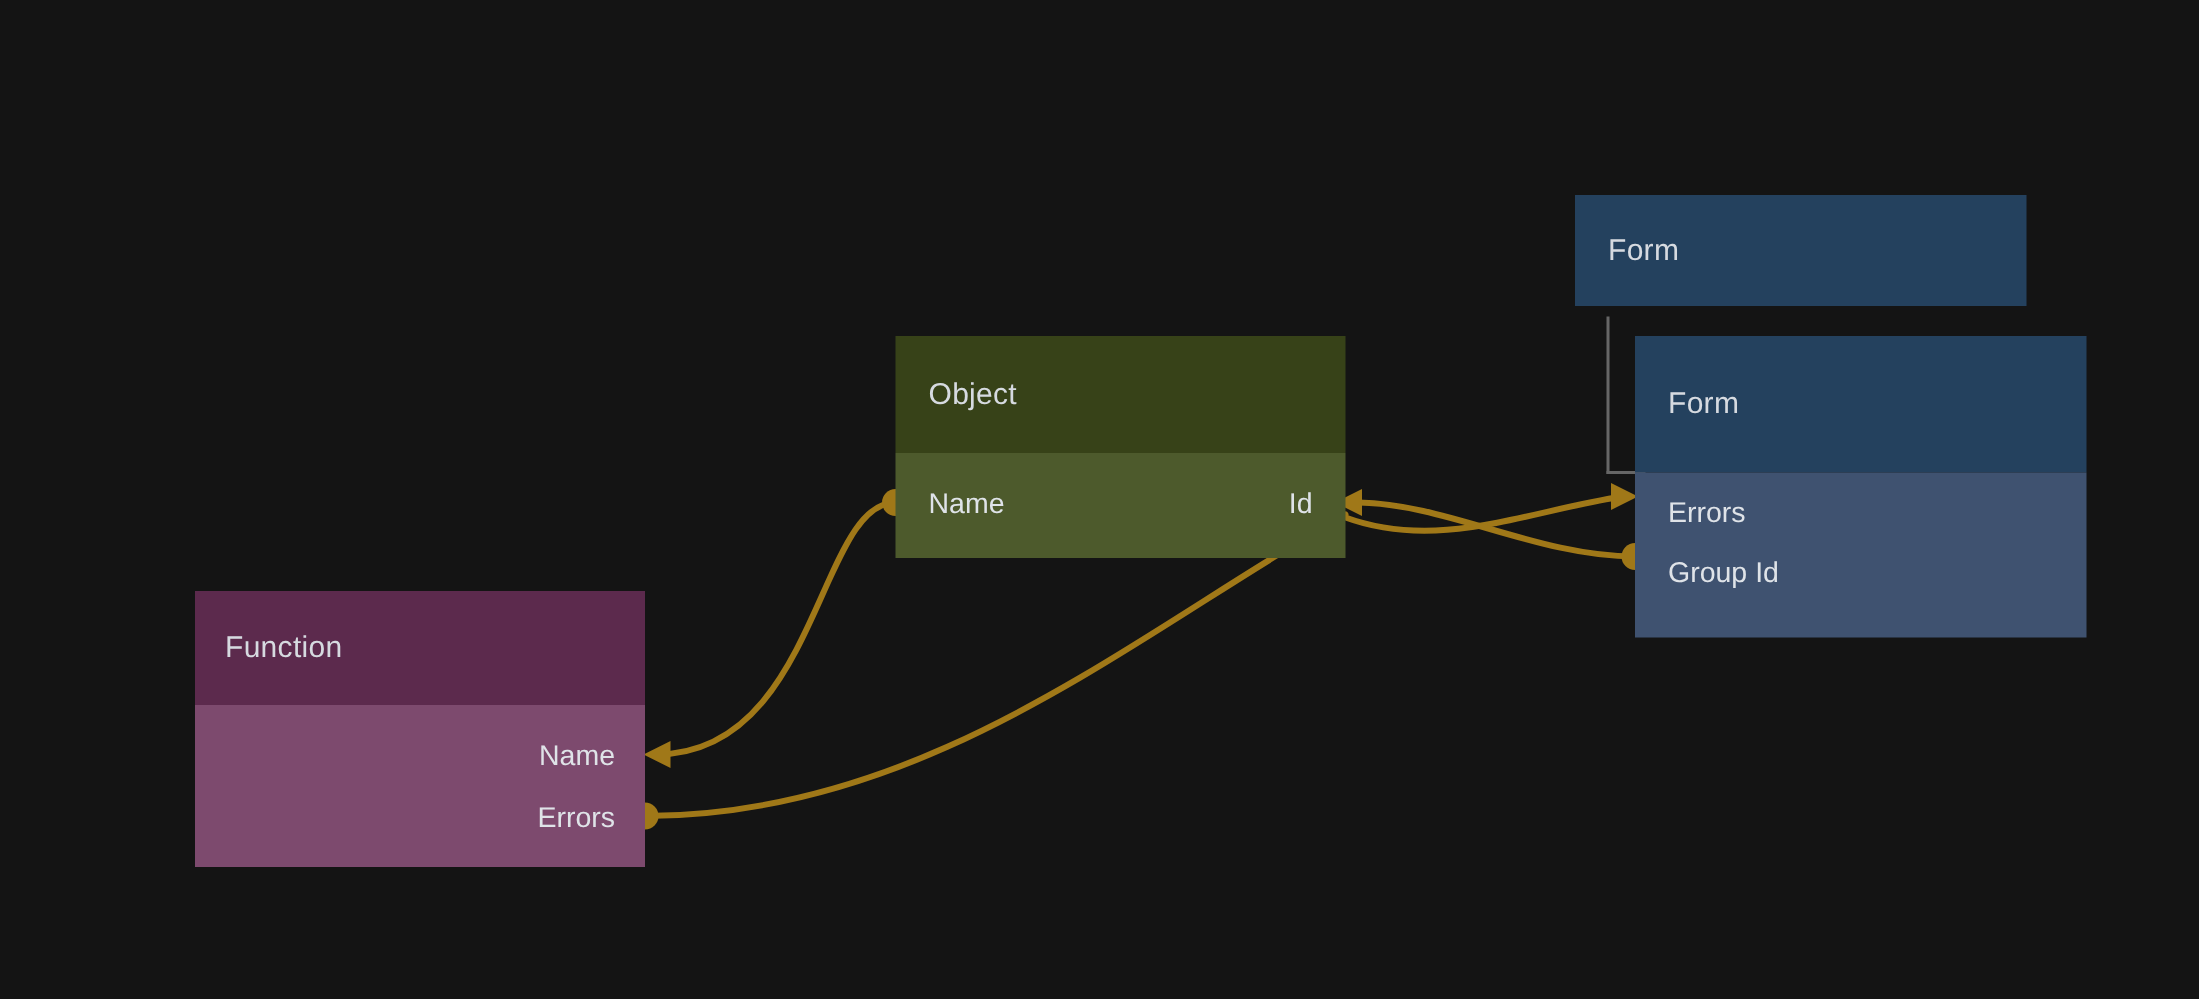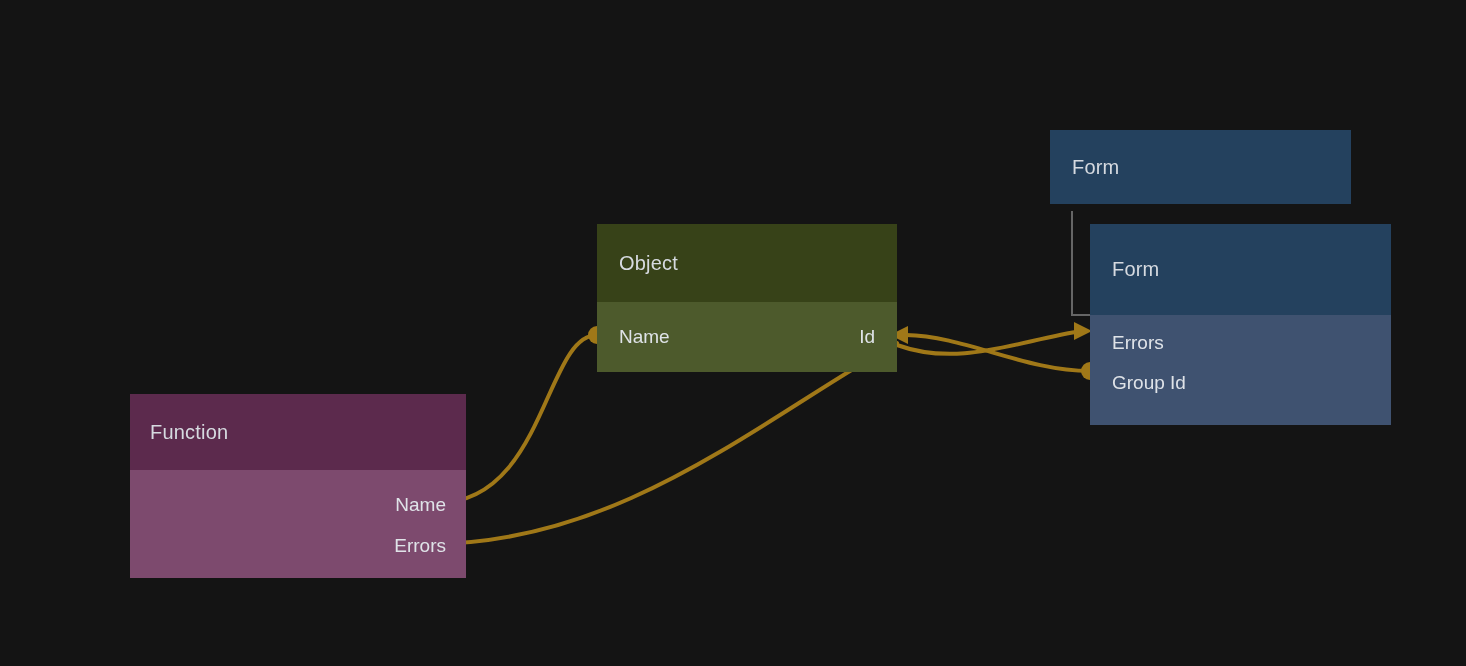--- a/index.html
+++ b/index.html
@@ -81,21 +81,21 @@
     justify-content: center;
   }
   #node-object .port-row {
     height: 34px;
   }
 
   
   #node-function {
     left: 130px;
     top: 394px;
-    width: 336px;
+    width: 300px;
     height: 184px;
   }
   #node-function .node-header {
     height: 76px;
     background: #5c2a4d;
     padding: 0 20px;
   }
   #node-function .node-body {
     height: 108px;
     background: #7d4a6e;

